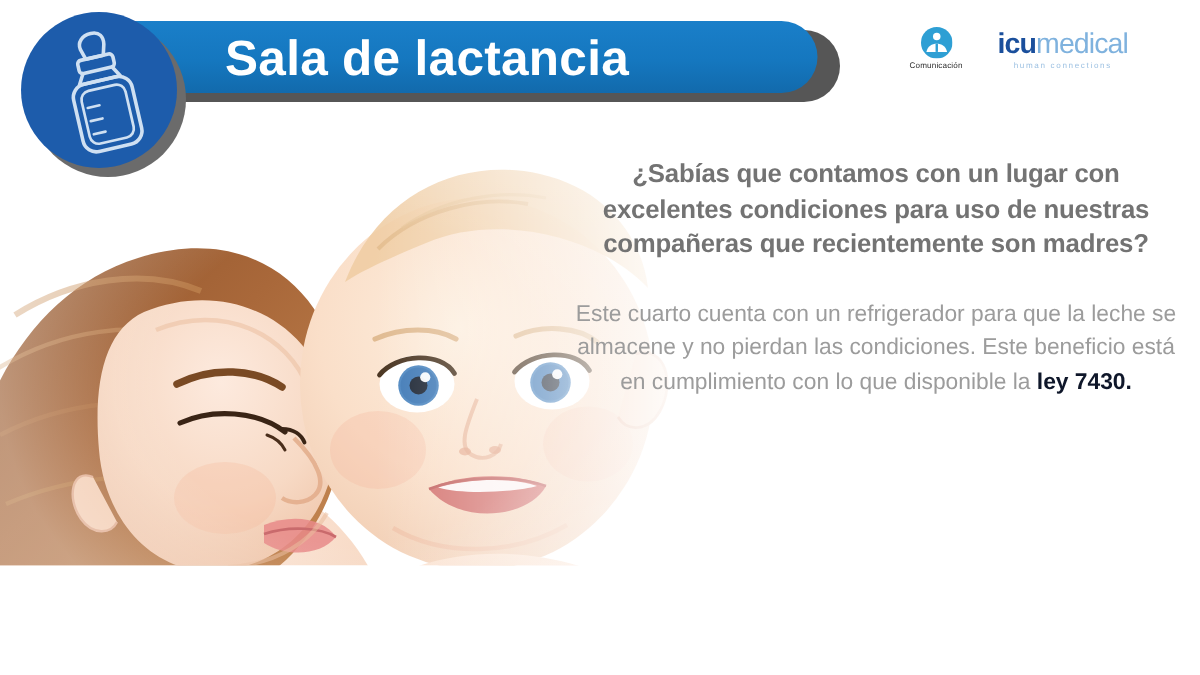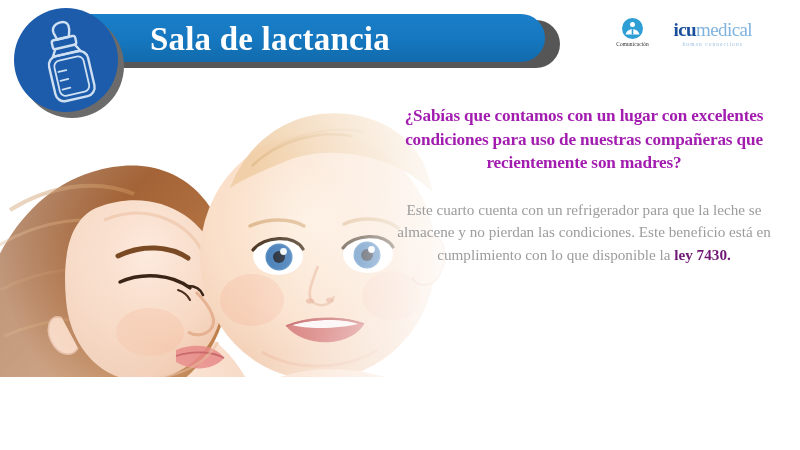--- a/index.html
+++ b/index.html
@@ -6,21 +6,21 @@
     margin: 0;
     padding: 0;
     background: #ffffff;
   }
   #poster {
     position: relative;
     width: 800px;
     height: 377px;
     overflow: hidden;
     background: #ffffff;
-    font-family: Liberation Serif, serif;
+    font-family: Liberation Sans, sans-serif;
   }
 
   
   .banner-shadow {
     position: absolute;
     left: 96px;
     top: 20px;
     width: 464px;
     height: 48px;
     background: #565656;
@@ -120,35 +120,35 @@
   
   .copy {
     position: absolute;
     left: 378px;
     top: 104px;
     width: 412px;
     text-align: center;
     z-index: 6;
   }
   .headline {
-    color: #a21caf;
+    color: #737373;
     font-size: 17.2px;
     font-weight: bold;
     line-height: 1.38;
     letter-spacing: -0.15px;
   }
   .body-copy {
     margin-top: 24px;
     color: #9c9c9c;
     font-size: 15.2px;
     line-height: 1.46;
     font-weight: normal;
   }
   .body-copy .law {
-    color: #701a75;
+    color: #0f172a;
     font-weight: bold;
   }
 
   
   .photo {
     position: absolute;
     left: 0;
     top: 60px;
     width: 470px;
     height: 390px;

